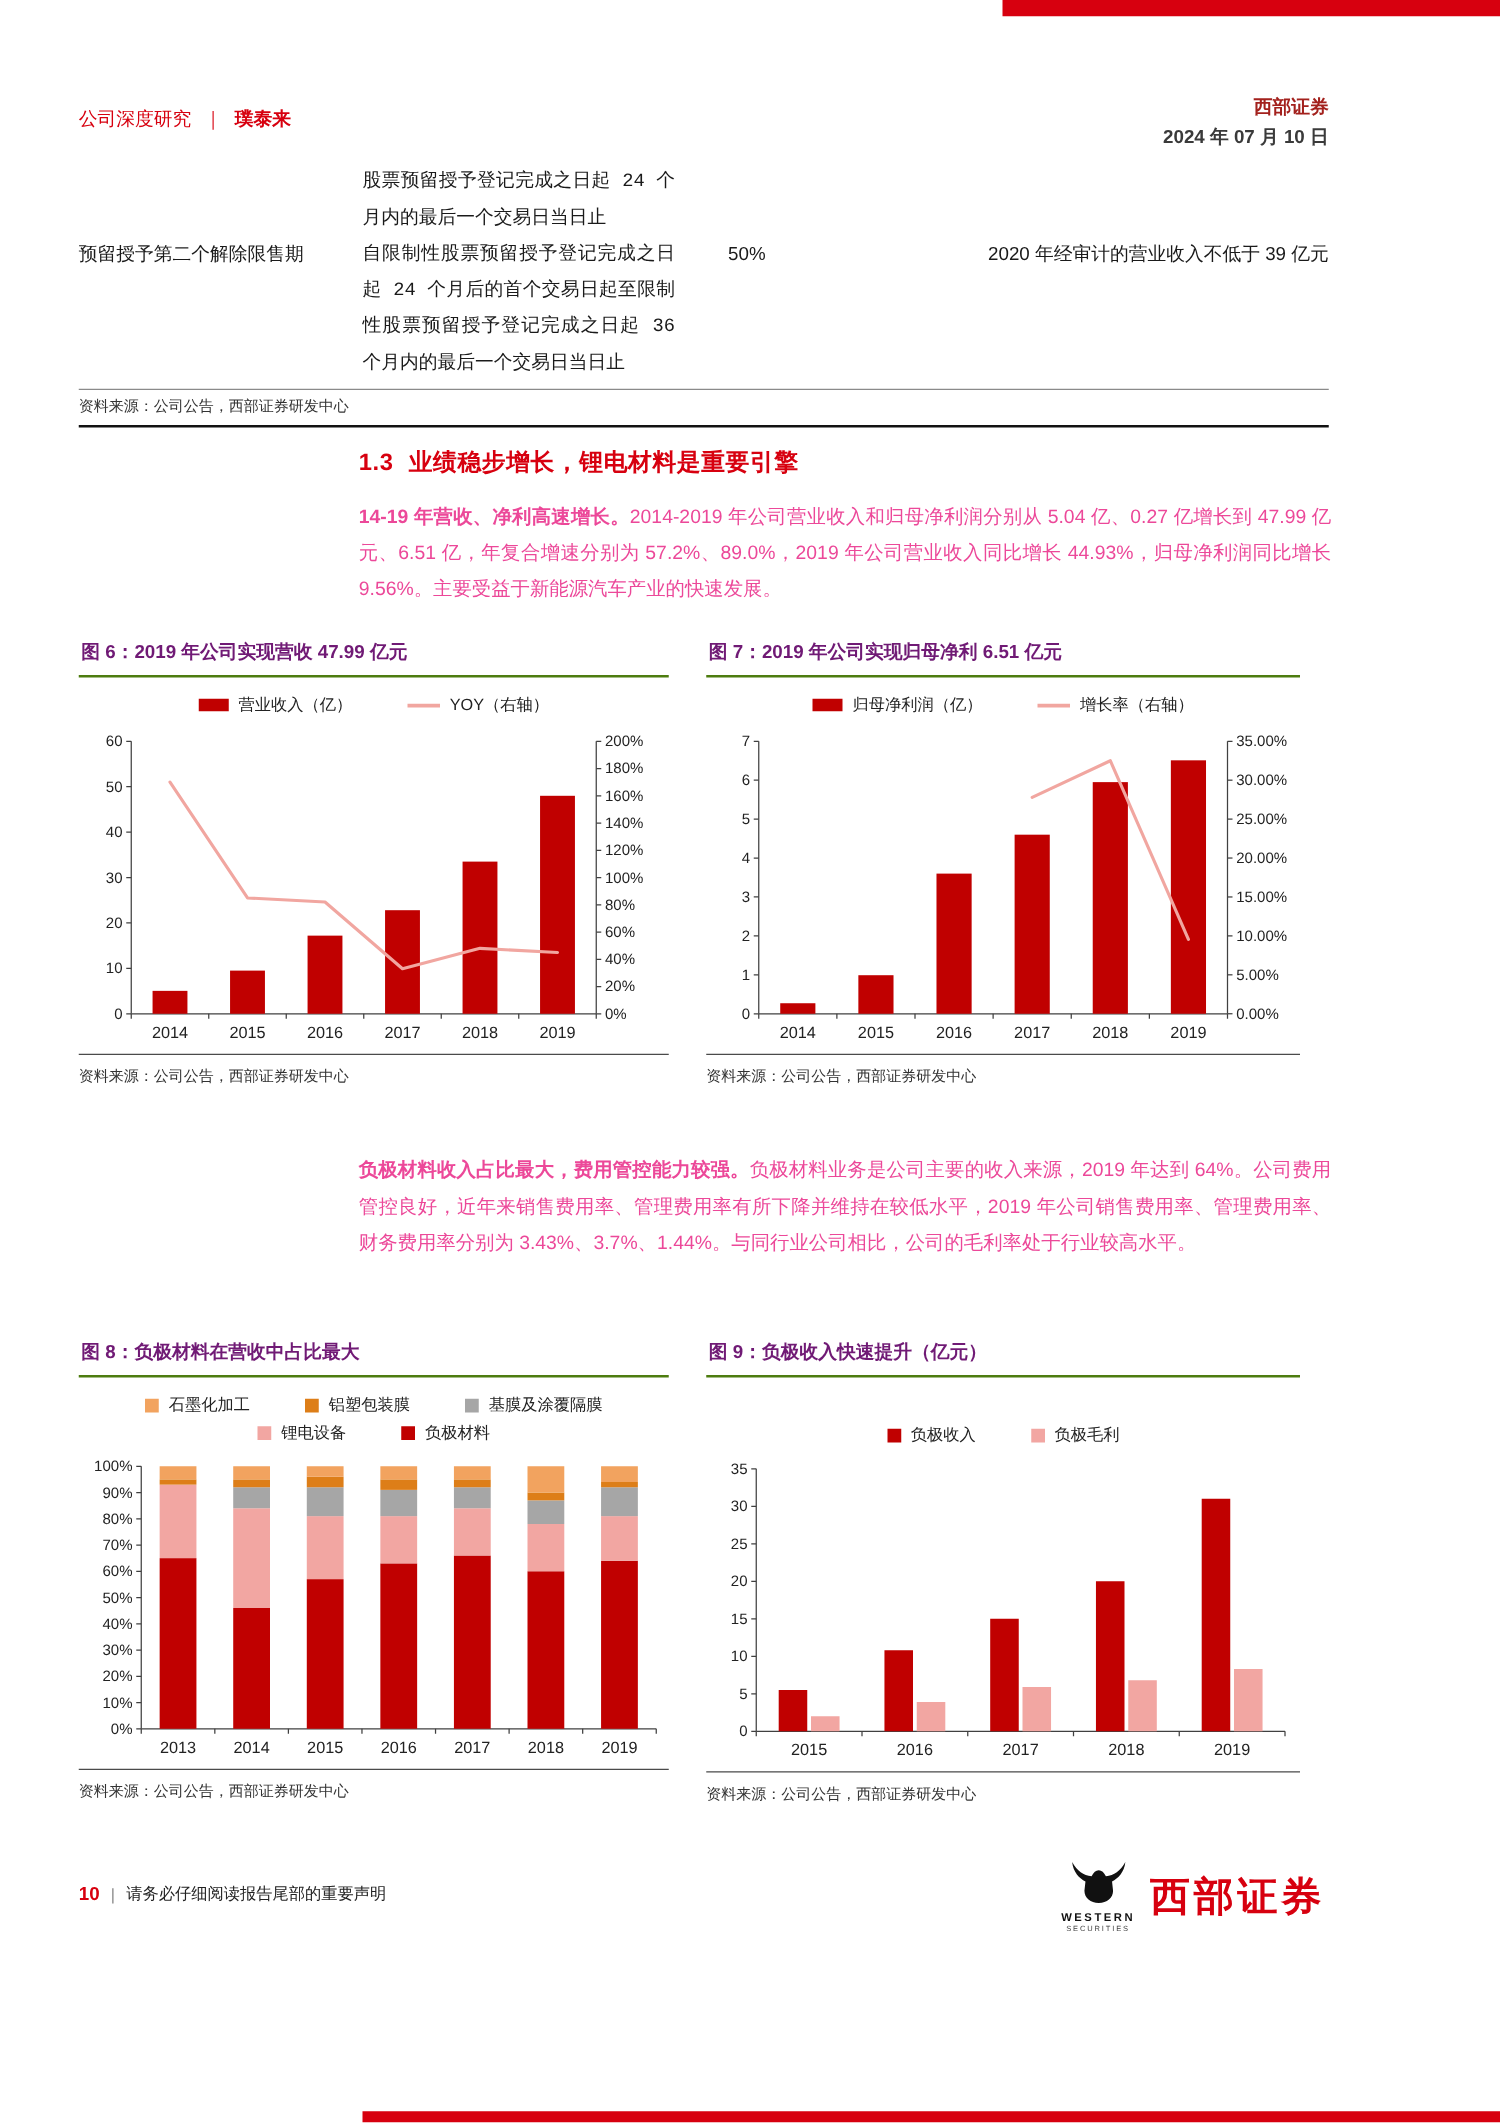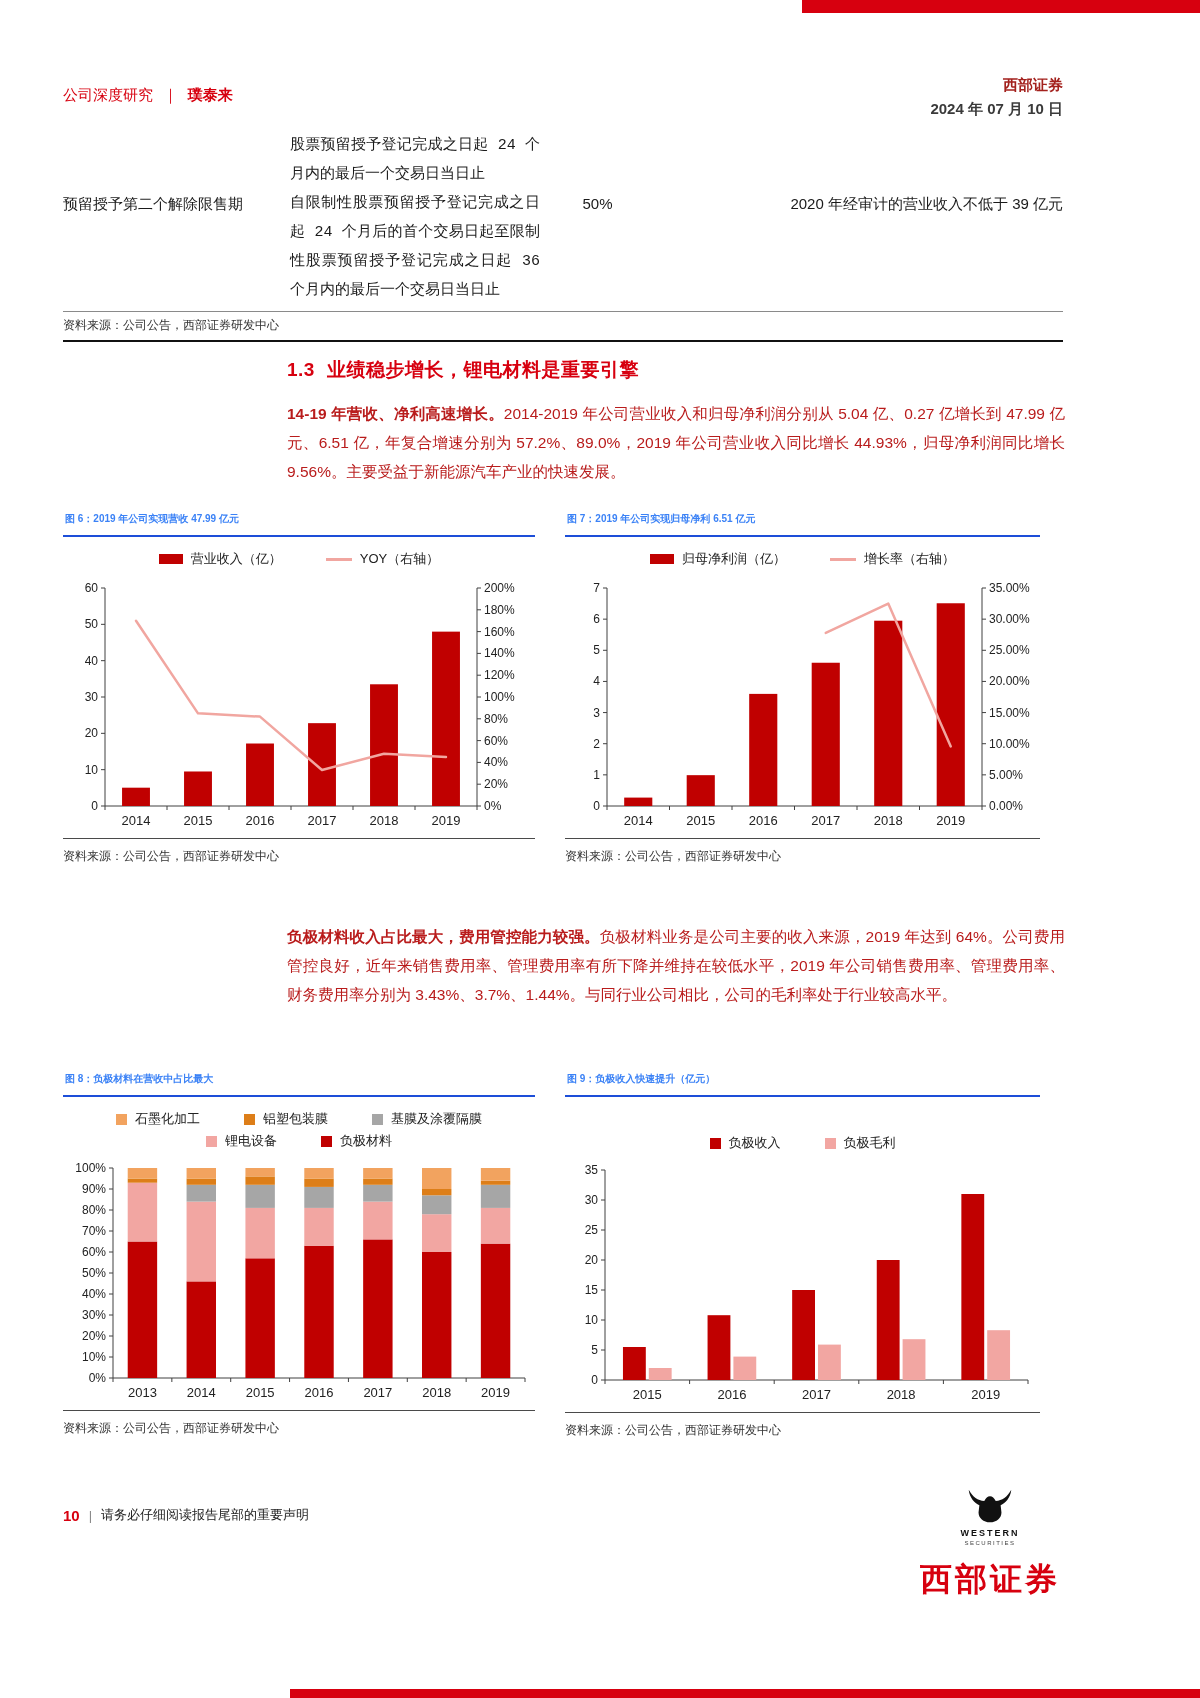--- a/index.html
+++ b/index.html
@@ -22,45 +22,45 @@
   .c4{flex:1;text-align:right;}
 
   .hr-thin{position:absolute;left:63px;top:311px;width:1000px;border-top:1px solid #8a8a8a;}
   .hr-thick{position:absolute;left:63px;top:340px;width:1000px;border-top:2px solid #111;}
   .src{font-size:12px;color:#333;}
   .src-table{position:absolute;left:63px;top:317px;}
 
   .sec-h{position:absolute;left:287px;top:357px;font-size:19px;font-weight:bold;color:#d7000f;letter-spacing:.5px;}
   .sec-h span:first-child{margin-right:12px;}
 
-  .para{position:absolute;left:287px;top:399px;width:778px;font-size:15.5px;line-height:29px;text-align:justify;margin:0;color:#b91c1c;}
+  .para{position:absolute;left:287px;top:399px;width:778px;font-size:15.5px;line-height:29px;text-align:justify;margin:0;color:#ec4899;}
   #para2{top:922px;}
 
   .fig{position:absolute;}
   .f6{left:63px;top:512px;width:472px;}
   .f7{left:565px;top:512px;width:475px;}
   .f8{left:63px;top:1072px;width:472px;}
   .f9{left:565px;top:1072px;width:475px;}
-  .fig-t{font-size:10px;font-weight:bold;color:#3b82f6;padding:0 0 9px 2px;border-bottom:2px solid #1d4ed8;}
+  .fig-t{font-size:15px;font-weight:bold;color:#701a75;padding:0 0 9px 2px;border-bottom:2px solid #4d7c0f;}
   .chart{border-bottom:1px solid #4a4a4a;padding-bottom:4px;}
   .f9 .chart{padding-top:24px;}
   .fig .src{margin-top:9px;}
   .chart svg{display:block;}
 
   .chart-legend{display:flex;flex-wrap:wrap;justify-content:center;column-gap:44px;row-gap:4px;font-size:13px;color:#222;padding:13px 6px 8px 6px;}
   .lg-item{display:inline-flex;align-items:center;white-space:nowrap;}
   .sw{display:inline-block;margin-right:8px;}
   .sw.bar{width:24px;height:10px;}
   .sw.line{width:26px;height:3px;}
   .sw.sq{width:11px;height:11px;}
 
   .foot-l{position:absolute;left:63px;top:1506px;display:flex;align-items:center;font-size:13px;color:#222;}
   .foot-l .pg{color:#d7000f;font-weight:bold;font-size:15px;margin-right:9px;}
   .foot-l .fsep{color:#888;margin-right:9px;}
-  .foot-r{position:absolute;right:140px;top:1488px;display:flex;align-items:center;gap:12px;flex-direction:column;}
+  .foot-r{position:absolute;right:140px;top:1488px;display:flex;align-items:center;gap:12px;}
   .bull-wrap{text-align:center;line-height:1;}
   .cap1{font-size:9px;font-weight:bold;letter-spacing:2px;color:#111;margin-top:2px;}
   .cap2{font-size:6px;letter-spacing:1.5px;color:#444;margin-top:2px;}
   .logo-cn{font-size:32px;font-weight:bold;color:#d7000f;letter-spacing:3px;}
 </style>
 </head>
 <body>
 
 <div class="page">
 

